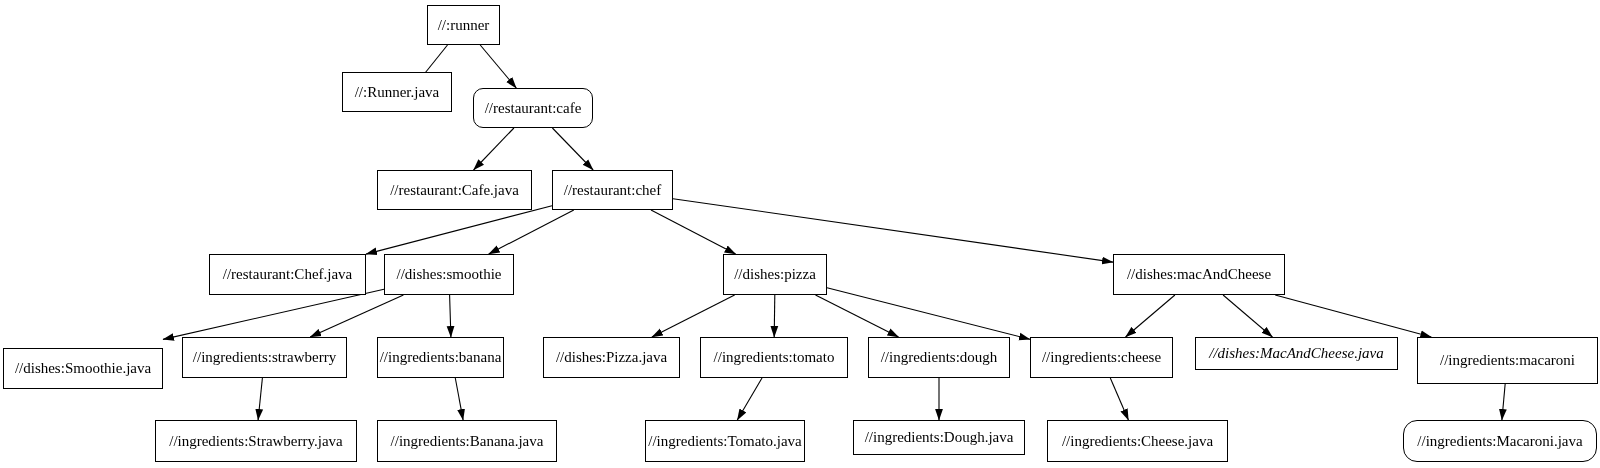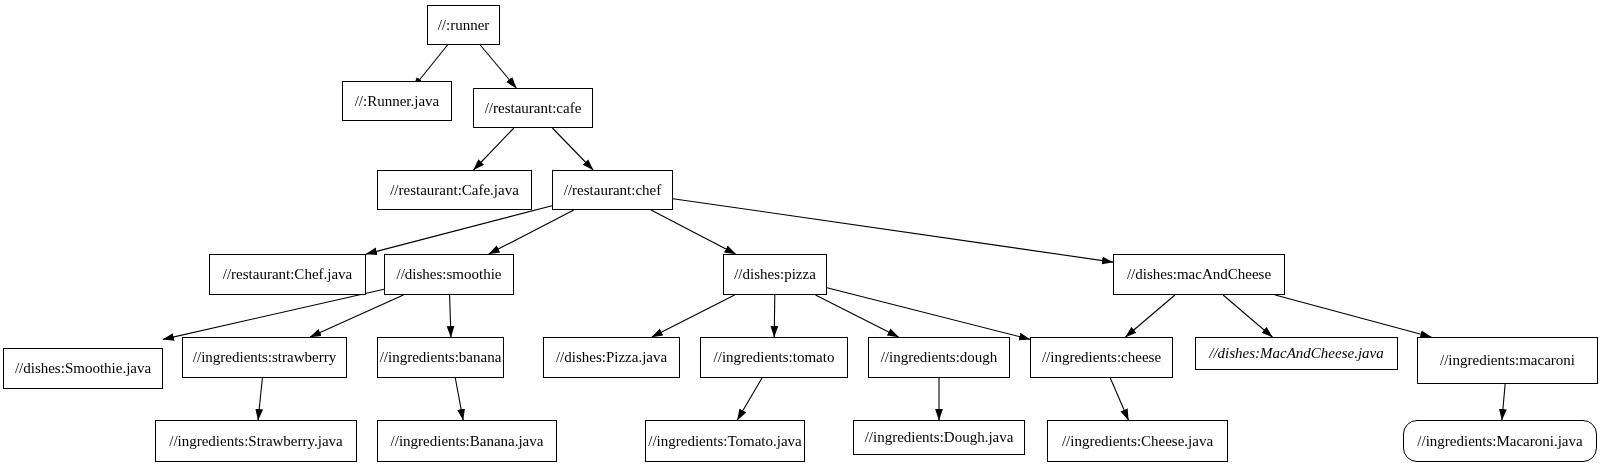--- a/index.html
+++ b/index.html
@@ -73,22 +73,22 @@
         <line x1="939.0" y1="378.0" x2="939.0" y2="420.0" class="edge-line" stroke="#000000" marker-end="url(#arrowhead)"></line>
         <line x1="1110.3" y1="378.0" x2="1128.4" y2="420.0" class="edge-line" stroke="#000000" marker-end="url(#arrowhead)"></line>
         <line x1="1174.9" y1="295.0" x2="1125.6" y2="337.0" class="edge-line" stroke="#000000" marker-end="url(#arrowhead)"></line>
         <line x1="1223.1" y1="295.0" x2="1272.4" y2="337.0" class="edge-line" stroke="#000000" marker-end="url(#arrowhead)"></line>
         <line x1="1275.2" y1="295.0" x2="1431.3" y2="337.0" class="edge-line" stroke="#000000" marker-end="url(#arrowhead)"></line>
         <line x1="1505.7" y1="378.0" x2="1501.9" y2="420.0" class="edge-line" stroke="#000000" marker-end="url(#arrowhead)"></line>
       </g>
   </svg>
   <div id="nodes">
       <div class="node" style="left: 427px; top: 5px; width: 73px; height: 40px; background: rgb(255, 255, 255); border-color: rgb(0, 0, 0); color: rgb(0, 0, 0);">//:runner</div>
-      <div class="node" style="left: 342px; top: 81px; width: 110px; height: 40px; background: rgb(255, 255, 255); border-color: rgb(0, 0, 0); color: rgb(0, 0, 0);">//:Runner.java</div>
-      <div class="node" style="left: 473px; top: 88px; width: 120px; height: 40px; background: rgb(255, 255, 255); border-color: rgb(0, 0, 0); color: rgb(0, 0, 0);">//restaurant:cafe</div>
+      <div class="node" style="left: 342px; top: 72px; width: 110px; height: 40px; background: rgb(255, 255, 255); border-color: rgb(0, 0, 0); color: rgb(0, 0, 0);">//:Runner.java</div>
+      <div class="node" style="left: 473px; top: 88px; width: 120px; height: 40px; background: rgb(255, 255, 255); border-color: rgb(0, 0, 0); color: rgb(0, 0, 0); border-radius: 10px;">//restaurant:cafe</div>
       <div class="node" style="left: 377px; top: 170px; width: 155px; height: 40px; background: rgb(255, 255, 255); border-color: rgb(0, 0, 0); color: rgb(0, 0, 0);">//restaurant:Cafe.java</div>
       <div class="node" style="left: 552px; top: 170px; width: 121px; height: 40px; background: rgb(255, 255, 255); border-color: rgb(0, 0, 0); color: rgb(0, 0, 0);">//restaurant:chef</div>
       <div class="node" style="left: 209px; top: 254px; width: 157px; height: 41px; background: rgb(255, 255, 255); border-color: rgb(0, 0, 0); color: rgb(0, 0, 0);">//restaurant:Chef.java</div>
       <div class="node" style="left: 384px; top: 254px; width: 130px; height: 41px; background: rgb(255, 255, 255); border-color: rgb(0, 0, 0); color: rgb(0, 0, 0);">//dishes:smoothie</div>
       <div class="node" style="left: 723px; top: 254px; width: 104px; height: 41px; background: rgb(255, 255, 255); border-color: rgb(0, 0, 0); color: rgb(0, 0, 0);">//dishes:pizza</div>
       <div class="node" style="left: 1113px; top: 254px; width: 172px; height: 41px; background: rgb(255, 255, 255); border-color: rgb(0, 0, 0); color: rgb(0, 0, 0);">//dishes:macAndCheese</div>
       <div class="node" style="left: 3px; top: 348px; width: 160px; height: 41px; background: rgb(255, 255, 255); border-color: rgb(0, 0, 0); color: rgb(0, 0, 0);">//dishes:Smoothie.java</div>
       <div class="node" style="left: 182px; top: 337px; width: 165px; height: 41px; background: rgb(255, 255, 255); border-color: rgb(0, 0, 0); color: rgb(0, 0, 0);">//ingredients:strawberry</div>
       <div class="node" style="left: 377px; top: 337px; width: 127px; height: 41px; background: rgb(255, 255, 255); border-color: rgb(0, 0, 0); color: rgb(0, 0, 0);">//ingredients:banana</div>
       <div class="node" style="left: 543px; top: 337px; width: 137px; height: 41px; background: rgb(255, 255, 255); border-color: rgb(0, 0, 0); color: rgb(0, 0, 0);">//dishes:Pizza.java</div>

